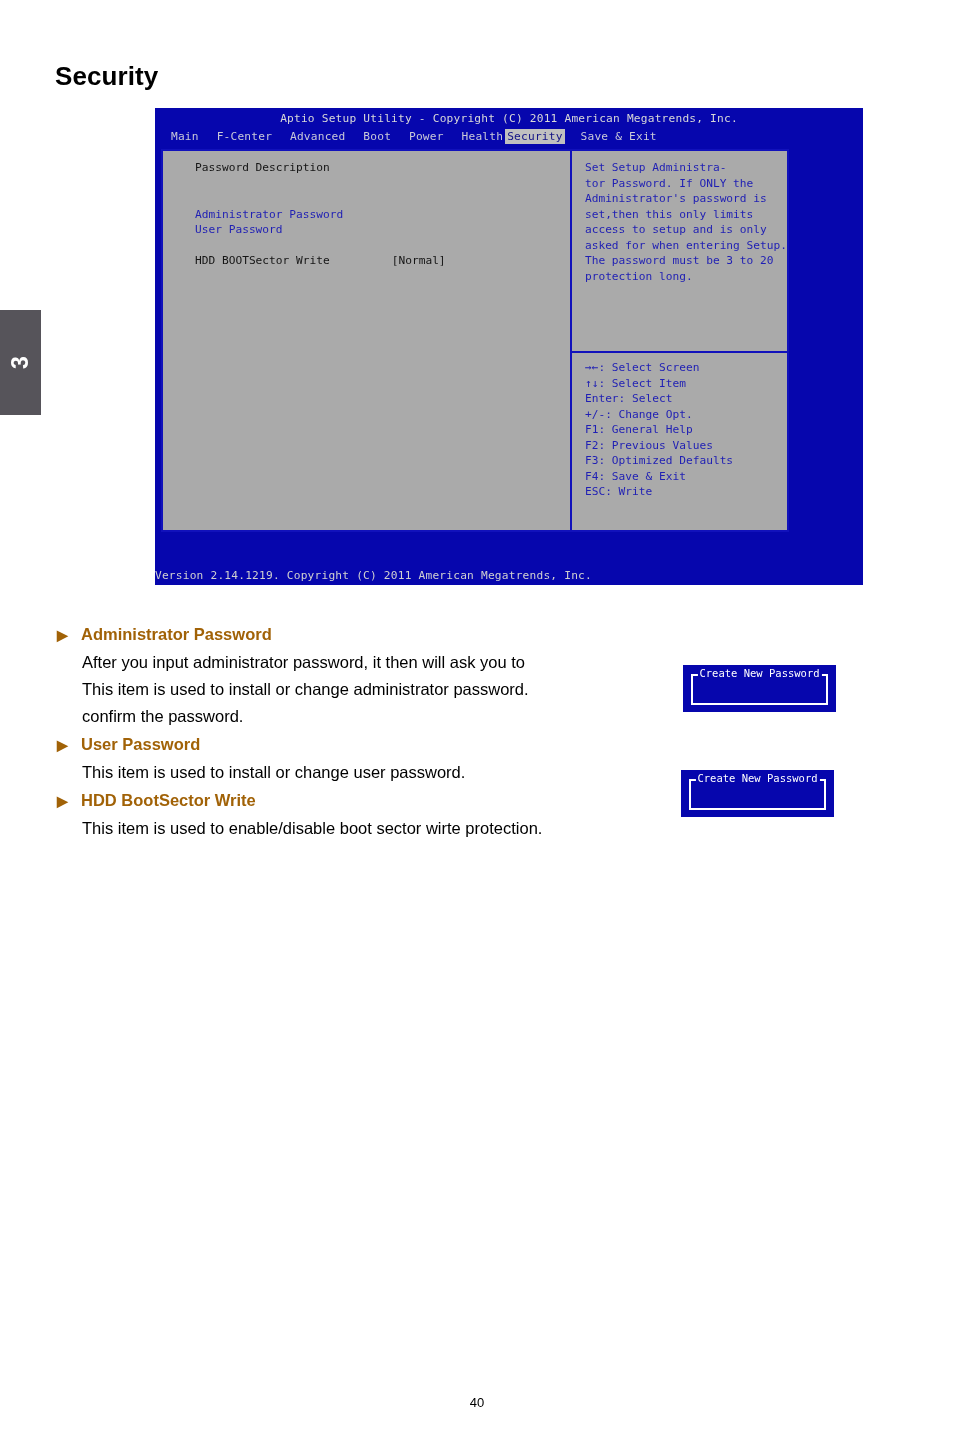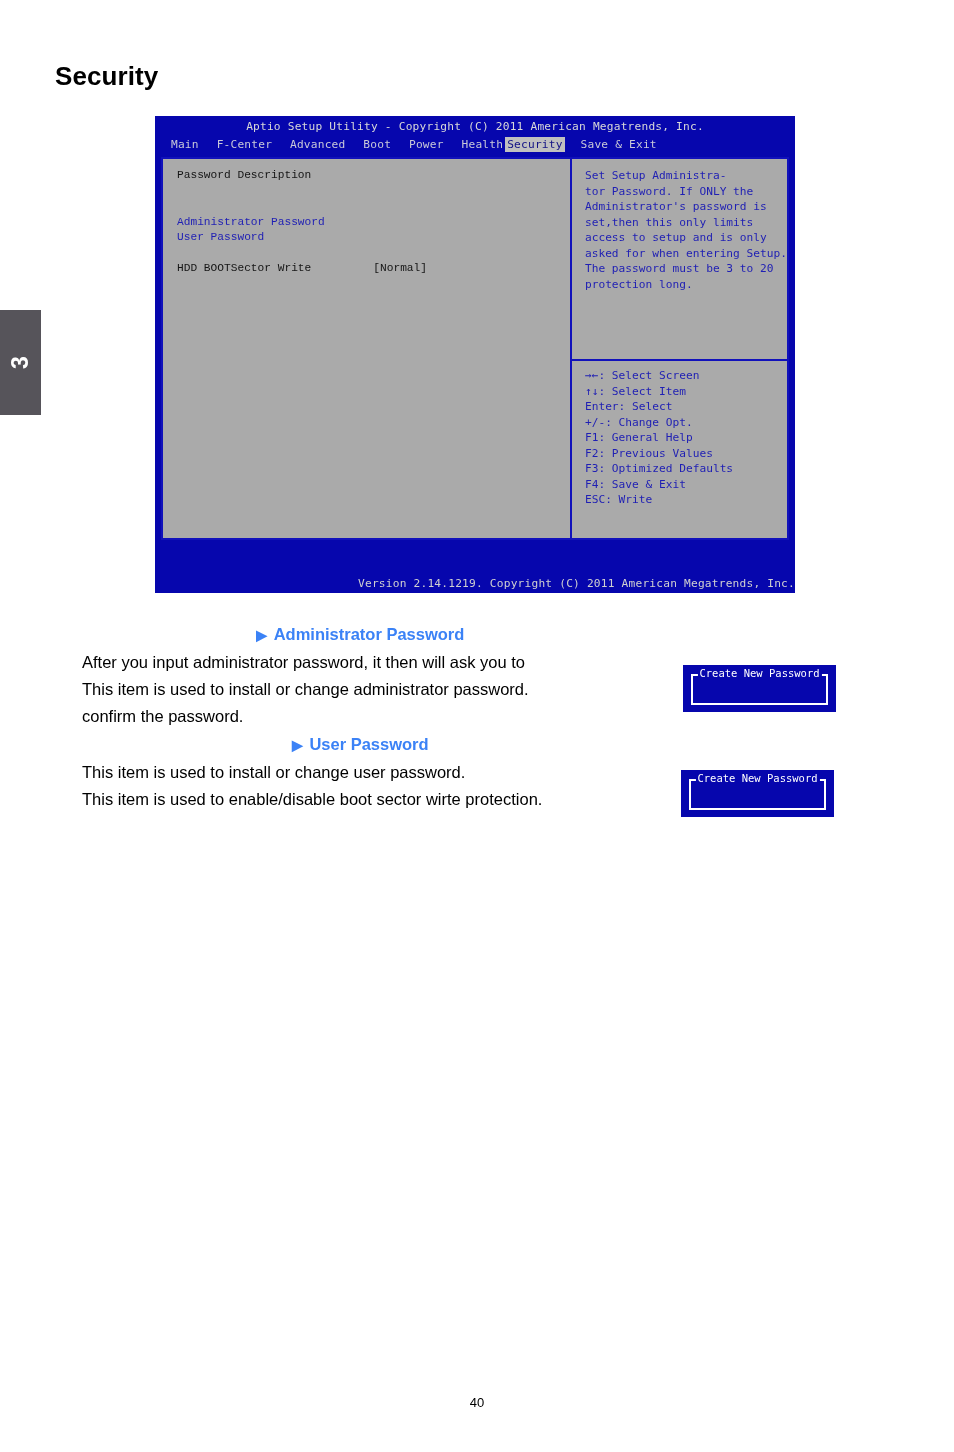--- a/index.html
+++ b/index.html
@@ -44,22 +44,22 @@
     font-size: 26px;
     font-weight: bold;
     color: #000000;
     letter-spacing: 0.1px;
   }
 
   
   .bios {
     position: absolute;
     left: 155px;
-    top: 116px;
-    width: 640px;
+    top: 108px;
+    width: 708px;
     height: 477px;
     background: #0606ad;
     font-family: "DejaVu Sans Mono", "Liberation Mono", monospace;
     font-size: 11.2px;
     line-height: 15.5px;
   }
   .bios-titlebar {
     height: 18px;
     color: #d8d8d8;
     text-align: center;
@@ -88,23 +88,22 @@
     height: 383px;
     background: #aaaaaa;
     border: 2px solid #1111bb;
     box-sizing: border-box;
     display: flex;
   }
   .bios-left {
     width: 414px;
     box-sizing: border-box;
     border-right: 2px solid #1111bb;
-    padding: 9px 0 0 14px;
+    padding: 9px 0 0 32px;
     position: relative;
-    font-family: Liberation Mono, monospace;
   }
   .bios-right {
     flex: 1;
     box-sizing: border-box;
     padding: 9px 0 0 13px;
     position: relative;
   }
 
   .lbl-dark   { color: #151515; white-space: pre; }
   .lbl-blue   { color: #1f1fb4; white-space: pre; }
@@ -127,41 +126,40 @@
   }
 
   .bios-footer {
     position: absolute;
     left: 0;
     bottom: 0;
     width: 640px;
     height: 21px;
     background: #0606ad;
     color: #d0d0d0;
-    text-align: right;
+    text-align: left;
     padding-top: 4px;
     box-sizing: border-box;
     white-space: pre;
     letter-spacing: 0.2px;
   }
 
   
   .body-text {
     position: absolute;
     left: 57px;
     top: 620px;
     width: 600px;
   }
   .item-head {
     font-size: 16.5px;
     font-weight: bold;
-    color: #3b82f6;
+    color: #a16207;
     line-height: 28px;
     white-space: pre;
-    text-align: center;
   }
   .item-head .tri {
     font-size: 14px;
     display: inline-block;
     width: 24px;
   }
   .item-line {
     font-size: 16.5px;
     color: #000000;
     line-height: 27px;
@@ -270,20 +268,21 @@
 <div class="body-text">
 
   <div class="item-head"><span class="tri">▶</span><span>Administrator Password</span></div>
   <div class="item-line">After you input administrator password, it then will ask you to</div>
   <div class="item-line">This item is used to install or change administrator password.</div>
   <div class="item-line">confirm the password.</div>
 
   <div class="item-head"><span class="tri">▶</span><span>User Password</span></div>
   <div class="item-line">This item is used to install or change user password.</div>
 
+  <div class="item-head"><span class="tri">▶</span><span>HDD BootSector Write</span></div>
   <div class="item-line">This item is used to enable/disable boot sector wirte protection.</div>
 </div>
 
 <div class="pw-dialog" id="pw-dialog-1">
   <div class="frame"></div>
   <div class="cap">Create New Password</div>
 </div>
 
 <div class="pw-dialog" id="pw-dialog-2">
   <div class="frame"></div>

